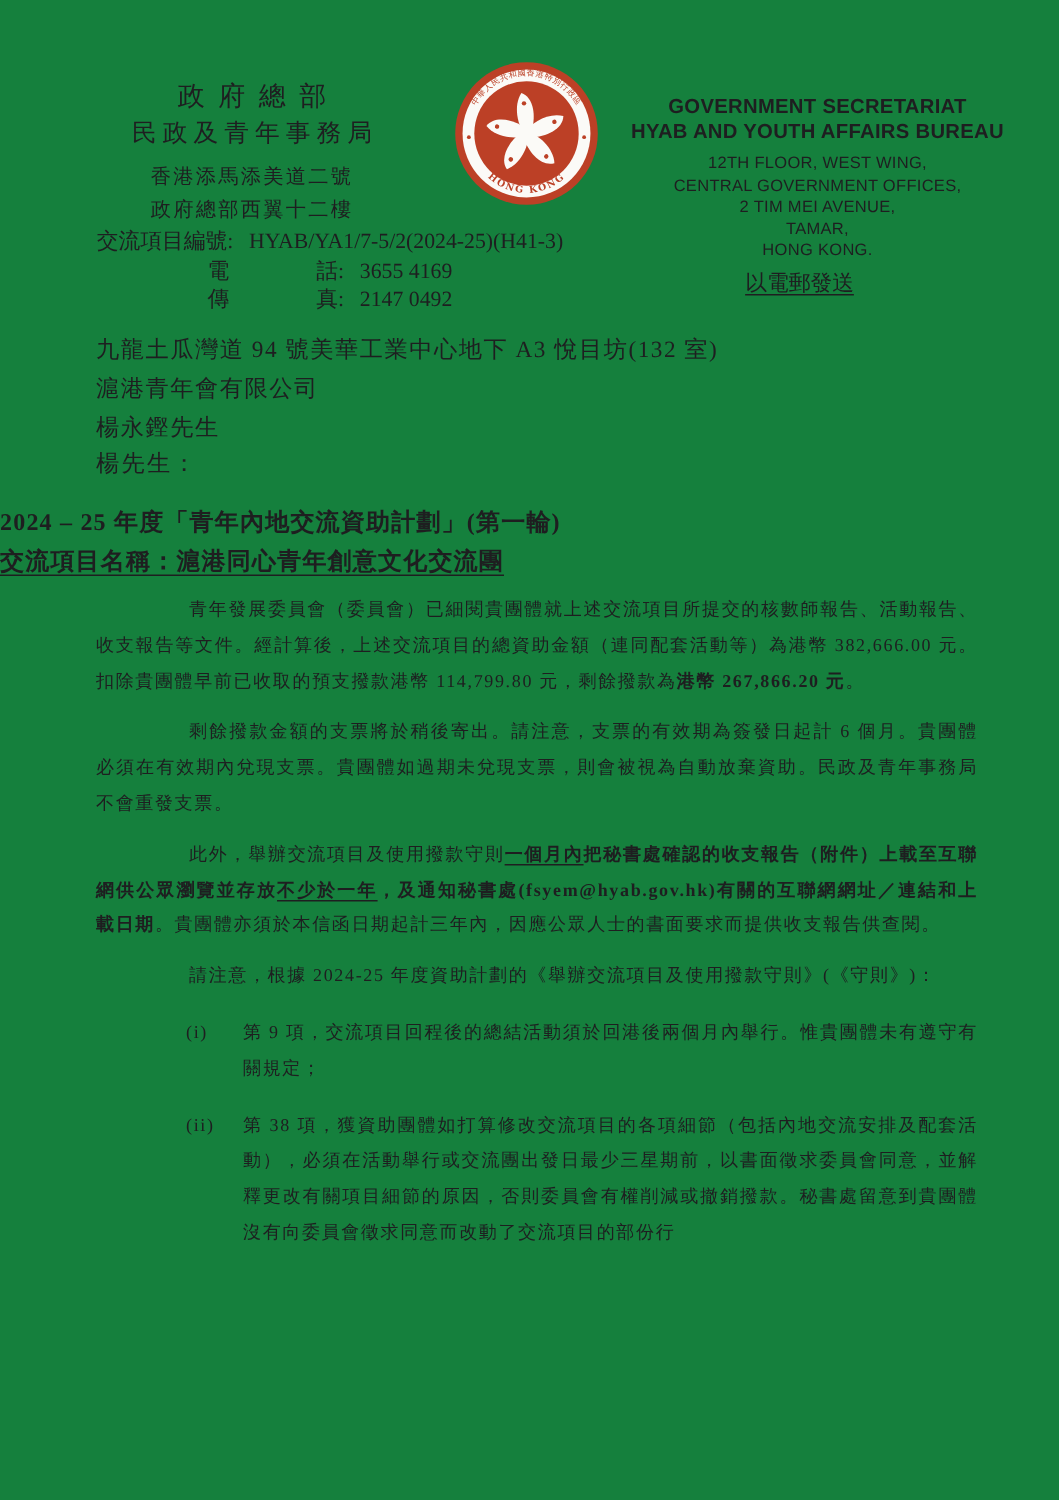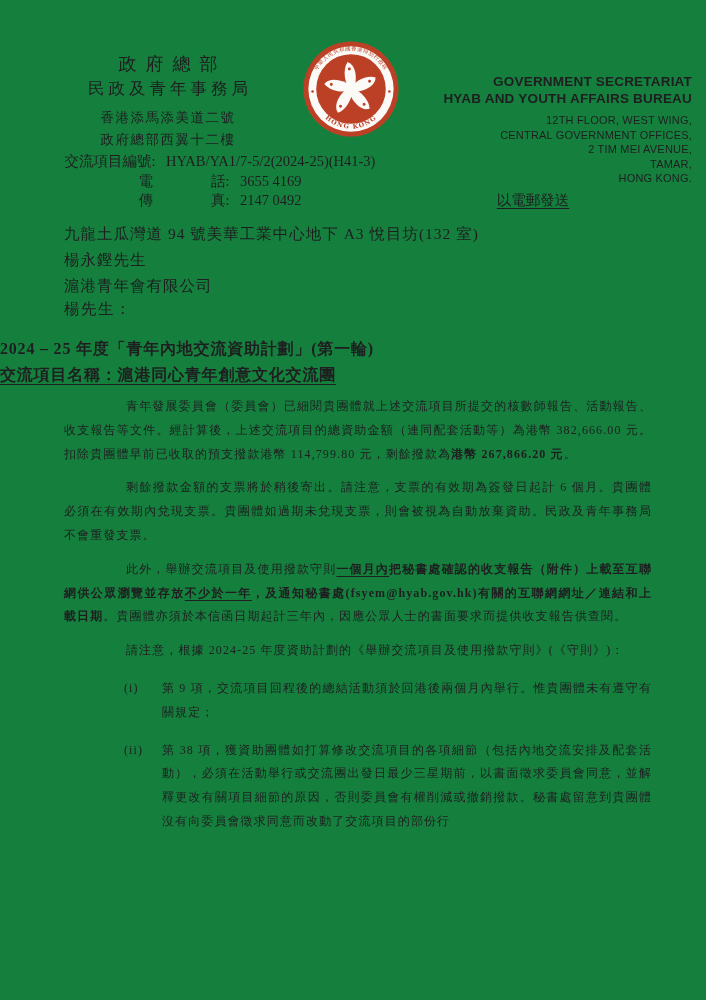--- a/index.html
+++ b/index.html
@@ -8,30 +8,30 @@
     background:#15803d;color:#1e1e20;overflow:hidden;
     font-family:"Liberation Serif","DejaVu Serif",serif;
     text-decoration:underline;
   }
   
   .head-left{position:absolute;left:52px;top:52px;width:232px;text-align:center;}
   .hl-org1{font-size:18px;letter-spacing:9px;text-indent:9px;line-height:24px;}
   .hl-org2{font-size:16.5px;letter-spacing:4px;text-indent:4px;line-height:25px;}
   .hl-addr{font-size:13.5px;letter-spacing:1.5px;line-height:22px;margin-top:6px;}
   .emblem{position:absolute;left:302px;top:40px;width:98px;height:98px;}
-  .head-right{position:absolute;left:398px;top:73px;width:294px;text-align:right;}
+  .head-right{position:absolute;left:398px;top:62px;width:294px;text-align:center;}
   .hr-title{font-family:"Liberation Sans","DejaVu Sans",sans-serif;font-weight:bold;font-size:13.5px;line-height:17px;letter-spacing:.2px;}
   .hr-addr{font-family:"Liberation Sans","DejaVu Sans",sans-serif;font-size:11px;line-height:14.5px;margin-top:6px;letter-spacing:.2px;}
   
   .refs{position:absolute;left:64px;top:152px;font-size:14.5px;line-height:19.5px;}
   .ref-row{white-space:nowrap;text-align:center;}
   .ref-label{display:inline-block;min-width:92px;}
   .ref-value{margin-left:10px;}
   .delivery{position:absolute;left:443px;top:179px;width:180px;text-align:center;
-    font-size:14.5px;text-decoration:underline;text-underline-offset:3px;margin-top:12px;}
+    font-size:14.5px;text-decoration:underline;text-underline-offset:3px;}
   
   .recipient{position:absolute;left:64px;top:221px;font-size:15.5px;line-height:26px;letter-spacing:1px;}
   .salutation{position:absolute;left:64px;top:299px;font-size:15.5px;letter-spacing:1.5px;}
   
   .subject{position:absolute;left:0;top:336px;width:706px;
     font-weight:bold;font-size:16px;line-height:26px;letter-spacing:.8px;}
   .subject .u{text-decoration:underline;text-underline-offset:4px;}
   
   .letter-body{position:absolute;left:64px;top:395px;width:588px;
     font-size:12px;line-height:23.8px;letter-spacing:1.1px;text-align:justify;}
@@ -105,22 +105,22 @@
       <span class="ref-label">電　　　　話:</span><span class="ref-value">3655 4169</span>
     </div>
     <div class="ref-row">
       <span class="ref-label">傳　　　　真:</span><span class="ref-value">2147 0492</span>
     </div>
   </div>
   <div class="delivery">以電郵發送</div>
 
   <div class="recipient">
     <div>九龍土瓜灣道 94 號美華工業中心地下 A3 悅目坊(132 室)</div>
+    <div>滬港青年會有限公司</div>
     <div>楊永鏗先生</div>
-    <div>滬港青年會有限公司</div>
   </div>
   <div class="salutation">楊先生：</div>
 
   <div class="subject">
     <div>2024 – 25 年度「青年內地交流資助計劃」(第一輪)</div>
     <div class="u">交流項目名稱：滬港同心青年創意文化交流團</div>
   </div>
 
   <div class="letter-body">
     <p><span>青年發展委員會（委員會）已細閱貴團體就上述交流項目所提交的核數師報告、活動報告、收支報告等文件。經計算後，上述交流項目的總資助金額（連同配套活動等）為港幣 382,666.00 元。扣除貴團體早前已收取的預支撥款港幣 114,799.80 元，剩餘撥款為</span><span class="seg-b">港幣 267,866.20 元</span><span>。</span></p>

